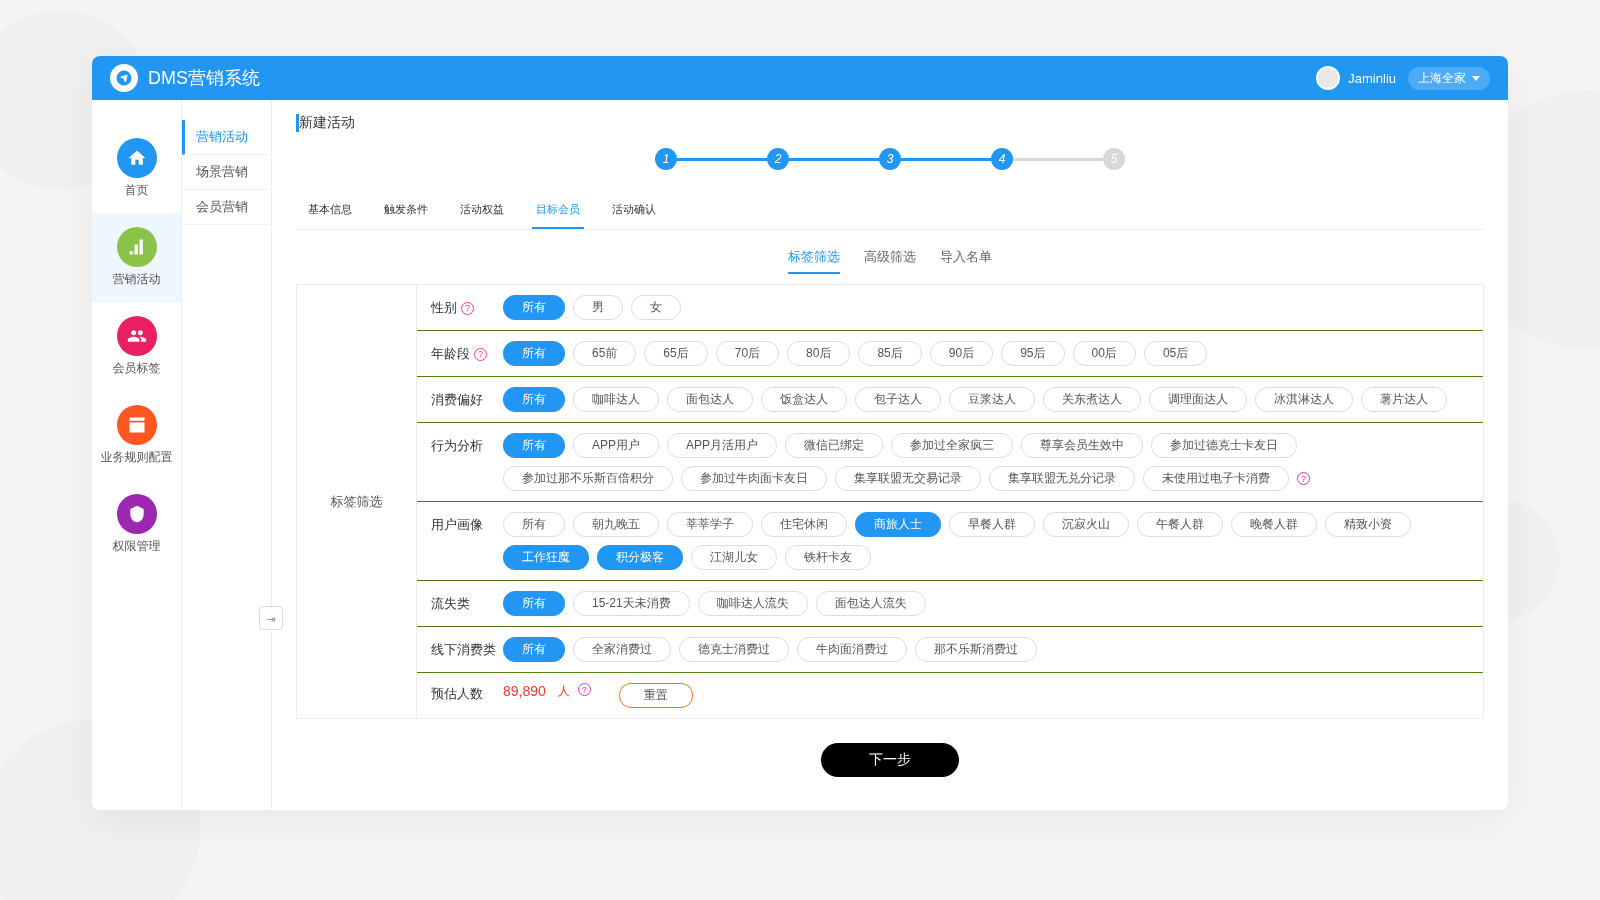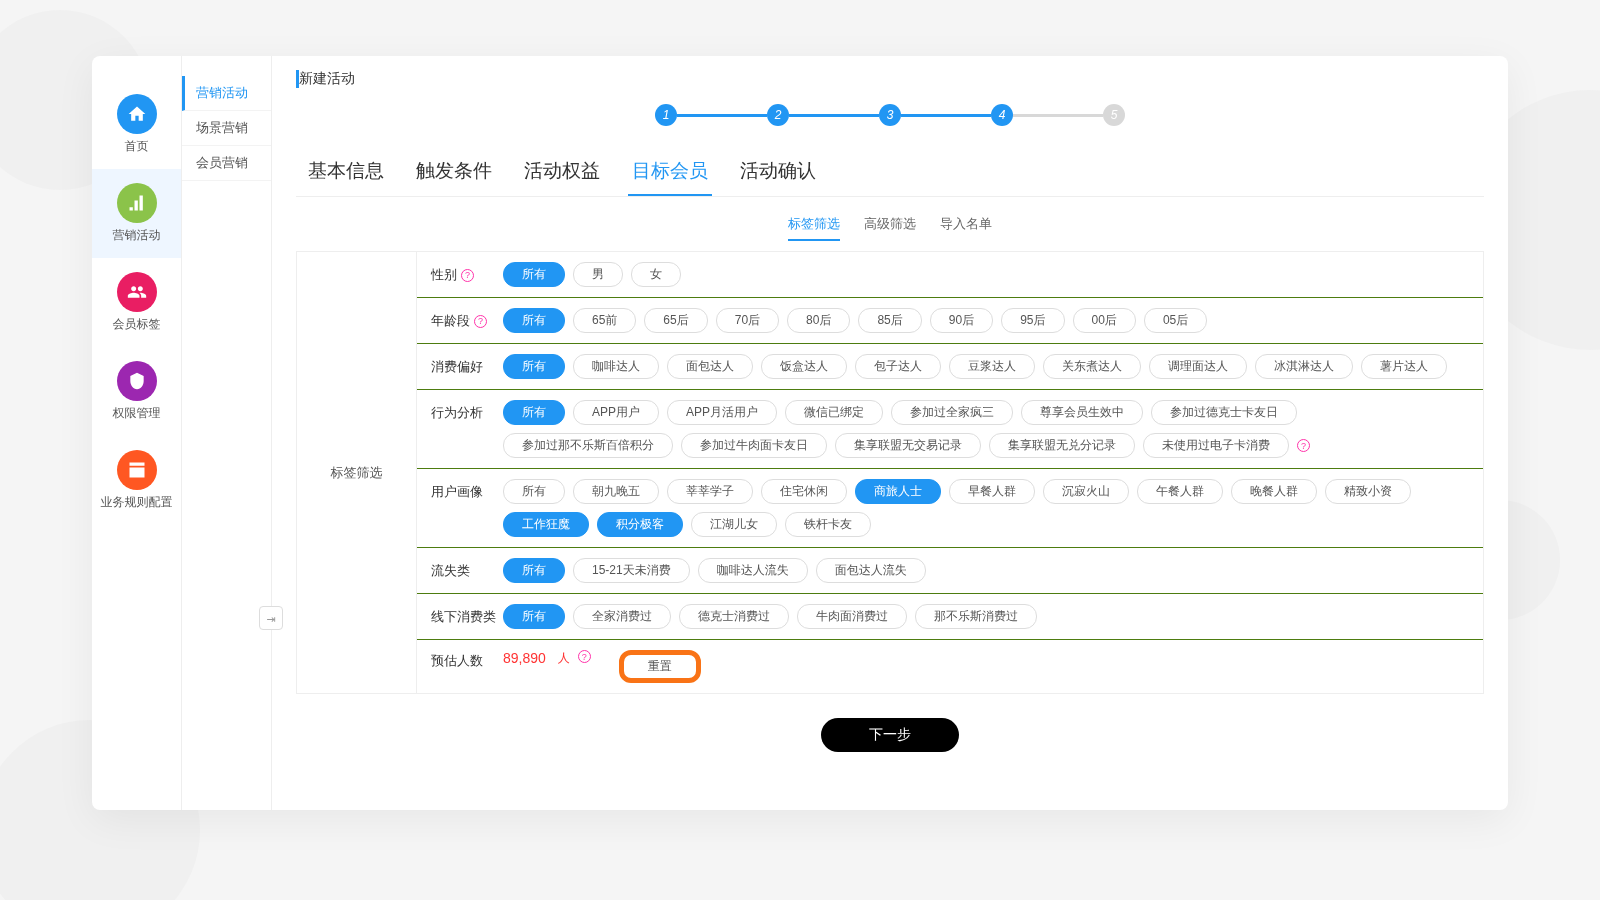--- a/index.html
+++ b/index.html
@@ -118,21 +118,21 @@
 }
 .step-dot.inactive { background: #d8d8d8; }
 .step-line { width: 90px; height: 3px; background: #2196f3; }
 .step-line.inactive { background: #d8d8d8; }
 
 .tabs {
   display: flex; gap: 24px;
   border-bottom: 1px solid #eee;
   padding: 0 8px;
 }
-.tab { padding: 8px 4px 10px 4px; font-size: 19px; color: #333; cursor: pointer; }
+.tab { padding: 8px 4px 10px 4px; font-size: 11px; color: #333; cursor: pointer; }
 .tab.active { color: #2196f3; border-bottom: 2px solid #2196f3; }
 
 .subtabs { display: flex; justify-content: center; gap: 24px; padding: 18px 0 10px 0; }
 .subtab { font-size: 13px; color: #666; cursor: pointer; padding-bottom: 6px; }
 .subtab.active { color: #2196f3; border-bottom: 2px solid #2196f3; }
 
 .filter-panel {
   border: 1px solid #eee;
   display: flex;
 }
@@ -168,40 +168,55 @@
   border-radius: 12px;
   font-size: 12px; color: #555;
   cursor: pointer;
   white-space: nowrap;
 }
 .chip.active { background: #2196f3; border-color: #2196f3; color: #fff; }
 .estimate-row .filter-label { padding-top: 2px; }
 .estimate-val { color: #f33; font-size: 14px; margin-right: 4px; }
 .estimate-unit { color: #f33; font-size: 12px; }
 .reset-btn {
-  margin-left: 20px; padding: 3px 24px; border: 5px solid #f97316; border-radius: 12px;
+  margin-left: 20px; padding: 3px 24px; border: 1px solid #f97316; border-radius: 12px;
   background: #fff; font-size: 12px; color: #555; cursor: pointer;
 }
 .next-btn {
   display: block; margin: 24px auto 10px auto;
   padding: 8px 48px; background: #000000; color: #fff;
   border: none; border-radius: 18px;
   font-size: 14px; cursor: pointer;
 }
 </style>
 </head>
 <body>
 
 <div class="bg-circle c1"></div>
 <div class="bg-circle c2"></div>
 <div class="bg-circle c3"></div>
 <div class="bg-circle c4"></div>
 
 <div class="window">
 
+  <div class="titlebar">
+    <div class="logo-badge">
+      <svg viewBox="0 0 24 24">
+          <path d="M12 2a10 10 0 1 0 10 10A10 10 0 0 0 12 2zm4.9 6.1l-2.1 8.3a1 1 0 0 1-1.9.1l-1.4-3.5-3.5-1.4a1 1 0 0 1 .1-1.9l8.3-2.1a.8.8 0 0 1 .5.5z"></path>
+        </svg>
+    </div>
+    <span class="app-title">DMS营销系统</span>
+    <div class="titlebar-spacer"></div>
+    <div class="avatar"></div>
+    <span class="username">Jaminliu</span>
+    <div class="store-select">
+      <span>上海全家</span>
+      <span class="chev-down"></span>
+    </div>
+  </div>
 
   <div class="body">
 
     <div class="sidebar" id="sidebar">
         <div class="sb-item">
           <div class="sb-icon" style="background:#2196f3;">
             <svg viewBox="0 0 24 24" fill="currentColor" style="width: 20px; height: 20px;">
               <path d="M10 20v-6h4v6h5v-8h3L12 3 2 12h3v8z"></path>
             </svg>
           </div>
@@ -217,34 +232,34 @@
         </div>
         <div class="sb-item">
           <div class="sb-icon" style="background:#e91e63;">
             <svg viewBox="0 0 24 24" fill="currentColor" style="width: 20px; height: 20px;">
               <path d="M16 11c1.7 0 3-1.3 3-3s-1.3-3-3-3-3 1.3-3 3 1.3 3 3 3zm-8 0c1.7 0 3-1.3 3-3S9.7 5 8 5 5 6.3 5 8s1.3 3 3 3zm0 2c-2.3 0-7 1.2-7 3.5V19h14v-2.5C15 14.2 10.3 13 8 13zm8 0c-.3 0-.6 0-1 .1 1.2.9 2 2 2 3.4V19h6v-2.5c0-2.3-4.7-3.5-7-3.5z"></path>
             </svg>
           </div>
           <div class="sb-label">会员标签</div>
         </div>
         <div class="sb-item">
+          <div class="sb-icon" style="background:#ff5722;">
+            <svg viewBox="0 0 24 24" fill="currentColor" style="width: 20px; height: 20px;">
+              <path d="M3 3h18v4H3zm0 6h18v12H3zm4 3h4v4H7z"></path>
+            </svg>
+          </div>
+          <div class="sb-label">业务规则配置</div>
+        </div>
+        <div class="sb-item">
           <div class="sb-icon" style="background:#9c27b0;">
             <svg viewBox="0 0 24 24" fill="currentColor" style="width: 20px; height: 20px;">
               <path d="M12 2l8 4v6c0 5-3.4 9.7-8 10-4.6-.3-8-5-8-10V6z"></path>
             </svg>
           </div>
           <div class="sb-label">权限管理</div>
-        </div>
-        <div class="sb-item">
-          <div class="sb-icon" style="background:#ff5722;">
-            <svg viewBox="0 0 24 24" fill="currentColor" style="width: 20px; height: 20px;">
-              <path d="M3 3h18v4H3zm0 6h18v12H3zm4 3h4v4H7z"></path>
-            </svg>
-          </div>
-          <div class="sb-label">业务规则配置</div>
         </div>
       </div>
 
     <div class="submenu" id="submenu">
       <div class="submenu-item active">营销活动</div>
         <div class="submenu-item">场景营销</div>
         <div class="submenu-item">会员营销</div>
         <div class="collapse-btn">⇥</div>
     </div>
 

